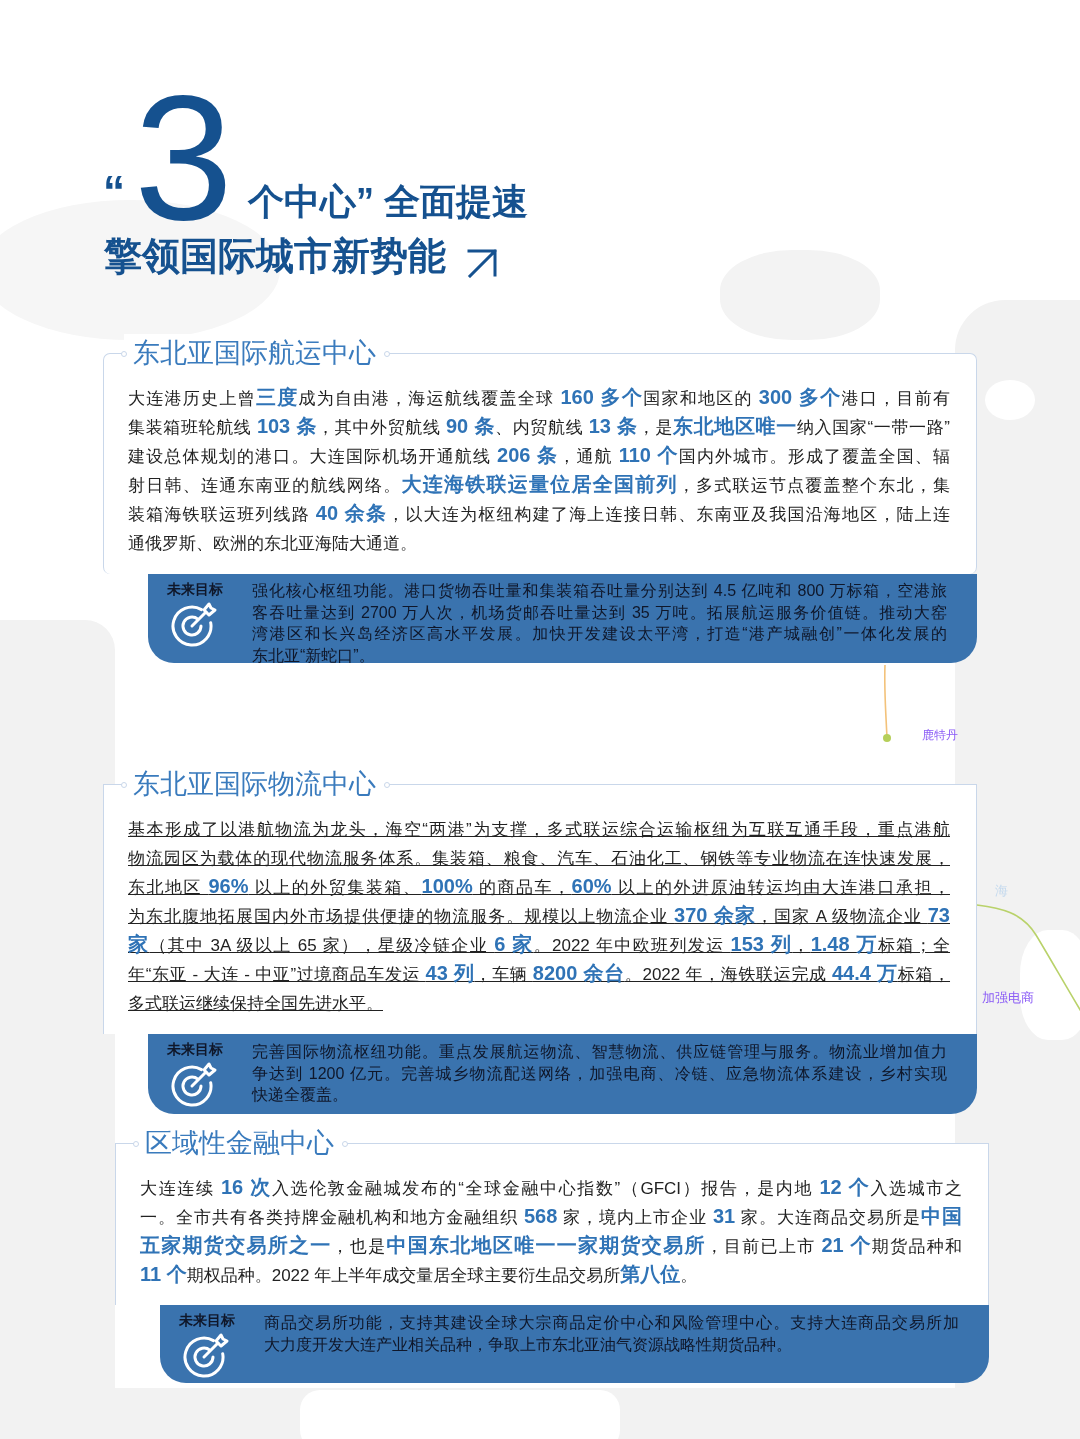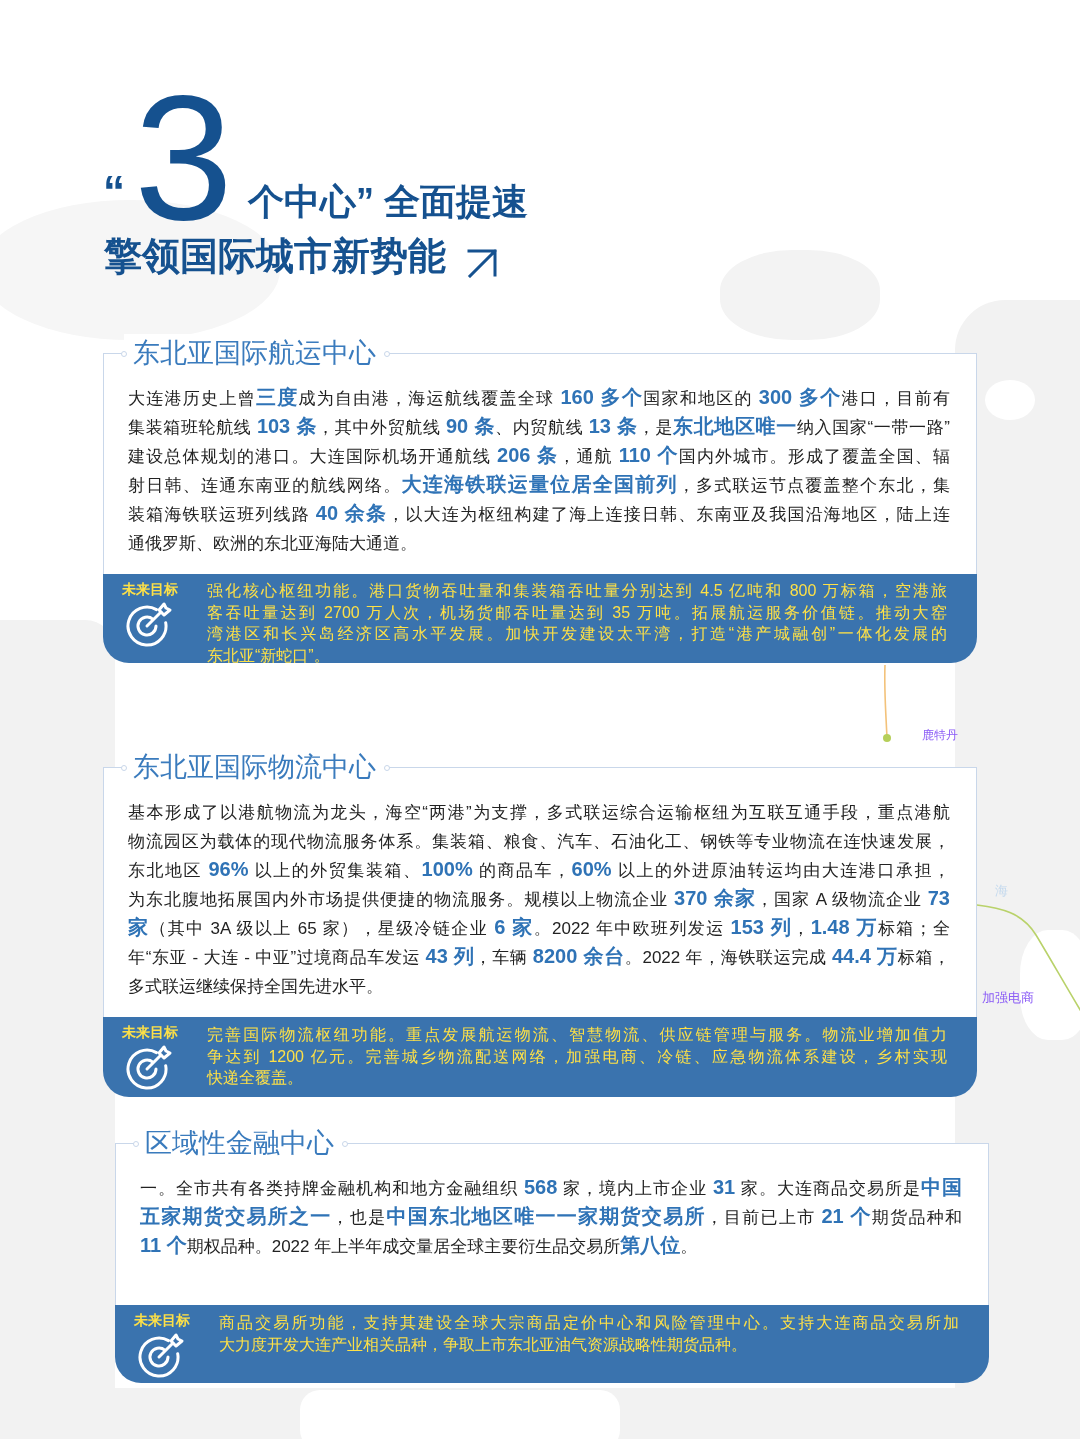--- a/index.html
+++ b/index.html
@@ -43,22 +43,23 @@
   .sec-title::after { right: -3px; }
   .body-text { box-sizing: border-box; padding: 30px 26px 0 24px; }
   .body-text .line {
     height: 29px; line-height: 29px; font-size: 17px;
     text-align: justify; text-align-last: justify; overflow: visible;
   }
   .body-text .line.last { text-align-last: left; }
   .hl { color: #2f73b6; font-weight: bold; font-size: 20px; line-height: 1; }
 
   .goal {
-    position: relative; background: #3a73ae; color: #fde047;
+    position: relative; background: #3a73ae; color: #0f172a;
     border-radius: 0 0 26px 26px;
+    margin-left: 45px;
   }
   .goal-label { position: absolute; left: 19px; top: 6px; font-size: 14px; font-weight: bold; line-height: 18px; white-space: nowrap; }
   .goal-icon { position: absolute; left: 22px; top: 27px; width: 48px; height: 46px; }
   .goal-text { position: absolute; left: 104px; right: 30px; top: 6px; }
   .goal-text .line {
     height: 21.7px; line-height: 21.7px; font-size: 16px;
     text-align: justify; text-align-last: justify;
   }
   .goal-text .line.last { text-align-last: left; }
 </style>
@@ -88,21 +89,21 @@
 <div class="hdr hdr-three">3</div>
 <div class="hdr hdr-line1">个中心” 全面提速</div>
 <div class="hdr hdr-line2">
   <span>擎领国际城市新势能</span>
   <svg class="hdr-arrow" viewBox="0 0 32 30">
     <path d="M3 3 L29 3 L29 27 M29 3 L4 28" fill="none" stroke="#15518f" stroke-width="3" stroke-linecap="square"></path>
   </svg>
 </div>
 
 <div class="section" style="top:353px;">
-  <div class="card" style="height:221px;">
+  <div class="card" style="height:221px;border-radius:7px;">
     <div class="sec-title">东北亚国际航运中心</div>
     <div class="body-text">
         <div class="line"><span>大连港历史上曾</span><span class="hl">三度</span><span>成为自由港，海运航线覆盖全球 </span><span class="hl">160 多个</span><span>国家和地区的 </span><span class="hl">300 多个</span><span>港口，目前有</span></div>
         <div class="line"><span>集装箱班轮航线 </span><span class="hl">103 条</span><span>，其中外贸航线 </span><span class="hl">90 条</span><span>、内贸航线 </span><span class="hl">13 条</span><span>，是</span><span class="hl">东北地区唯一</span><span>纳入国家“一带一路”</span></div>
         <div class="line"><span>建设总体规划的港口。大连国际机场开通航线 </span><span class="hl">206 条</span><span>，通航 </span><span class="hl">110 个</span><span>国内外城市。形成了覆盖全国、辐</span></div>
         <div class="line"><span>射日韩、连通东南亚的航线网络。</span><span class="hl">大连海铁联运量位居全国前列</span><span>，多式联运节点覆盖整个东北，集</span></div>
         <div class="line"><span>装箱海铁联运班列线路 </span><span class="hl">40 余条</span><span>，以大连为枢纽构建了海上连接日韩、东南亚及我国沿海地区，陆上连</span></div>
         <div class="line last"><span>通俄罗斯、欧洲的东北亚海陆大通道。</span></div>
       </div>
   </div>
@@ -118,21 +119,21 @@
     </svg>
     <div class="goal-text">
         <div class="line"><span>强化核心枢纽功能。港口货物吞吐量和集装箱吞吐量分别达到 4.5 亿吨和 800 万标箱，空港旅</span></div>
         <div class="line"><span>客吞吐量达到 2700 万人次，机场货邮吞吐量达到 35 万吨。拓展航运服务价值链。推动大窑</span></div>
         <div class="line"><span>湾港区和长兴岛经济区高水平发展。加快开发建设太平湾，打造“港产城融创”一体化发展的</span></div>
         <div class="line last"><span>东北亚“新蛇口”。</span></div>
       </div>
   </div>
 </div>
 
-<div class="section" style="top:767px;">
+<div class="section" style="top:784px;text-decoration:underline;">
   <div class="card" style="height:250px;">
     <div class="sec-title">东北亚国际物流中心</div>
     <div class="body-text">
         <div class="line"><span>基本形成了以港航物流为龙头，海空“两港”为支撑，多式联运综合运输枢纽为互联互通手段，重点港航</span></div>
         <div class="line"><span>物流园区为载体的现代物流服务体系。集装箱、粮食、汽车、石油化工、钢铁等专业物流在连快速发展，</span></div>
         <div class="line"><span>东北地区 </span><span class="hl">96%</span><span> 以上的外贸集装箱、</span><span class="hl">100%</span><span> 的商品车，</span><span class="hl">60%</span><span> 以上的外进原油转运均由大连港口承担，</span></div>
         <div class="line"><span>为东北腹地拓展国内外市场提供便捷的物流服务。规模以上物流企业 </span><span class="hl">370 余家</span><span>，国家 A 级物流企业 </span><span class="hl">73</span></div>
         <div class="line"><span class="hl">家</span><span>（其中 3A 级以上 65 家），星级冷链企业 </span><span class="hl">6 家</span><span>。2022 年中欧班列发运 </span><span class="hl">153 列</span><span>，</span><span class="hl">1.48 万</span><span>标箱；全</span></div>
         <div class="line"><span>年“东亚 - 大连 - 中亚”过境商品车发运 </span><span class="hl">43 列</span><span>，车辆 </span><span class="hl">8200 余台</span><span>。2022 年，海铁联运完成 </span><span class="hl">44.4 万</span><span>标箱，</span></div>
         <div class="line last"><span>多式联运继续保持全国先进水平。</span></div>
@@ -153,20 +154,21 @@
         <div class="line"><span>争达到 1200 亿元。完善城乡物流配送网络，加强电商、冷链、应急物流体系建设，乡村实现</span></div>
         <div class="line last"><span>快递全覆盖。</span></div>
       </div>
   </div>
 </div>
 
 <div class="section" style="top:1143px;padding-left:12px;">
   <div class="card" style="height:162px;">
     <div class="sec-title">区域性金融中心</div>
     <div class="body-text">
+        <div class="line"><span>大连连续 </span><span class="hl">16 次</span><span>入选伦敦金融城发布的“全球金融中心指数”（GFCI）报告，是内地 </span><span class="hl">12 个</span><span>入选城市之</span></div>
         <div class="line"><span>一。全市共有各类持牌金融机构和地方金融组织 </span><span class="hl">568</span><span> 家，境内上市企业 </span><span class="hl">31</span><span> 家。大连商品交易所是</span><span class="hl">中国</span></div>
         <div class="line"><span class="hl">五家期货交易所之一</span><span>，也是</span><span class="hl">中国东北地区唯一一家期货交易所</span><span>，目前已上市 </span><span class="hl">21 个</span><span>期货品种和</span></div>
         <div class="line last"><span class="hl">11 个</span><span>期权品种。2022 年上半年成交量居全球主要衍生品交易所</span><span class="hl">第八位</span><span>。</span></div>
       </div>
   </div>
   <div class="goal" style="height:78px;">
     <div class="goal-label">未来目标</div>
     <svg class="goal-icon" viewBox="0 0 48 46">
       <g fill="none" stroke="#ffffff" stroke-width="3" stroke-linecap="round" stroke-linejoin="round">
         <path d="M31.5 8.6 A19 19 0 1 0 40.7 21.7"></path>

